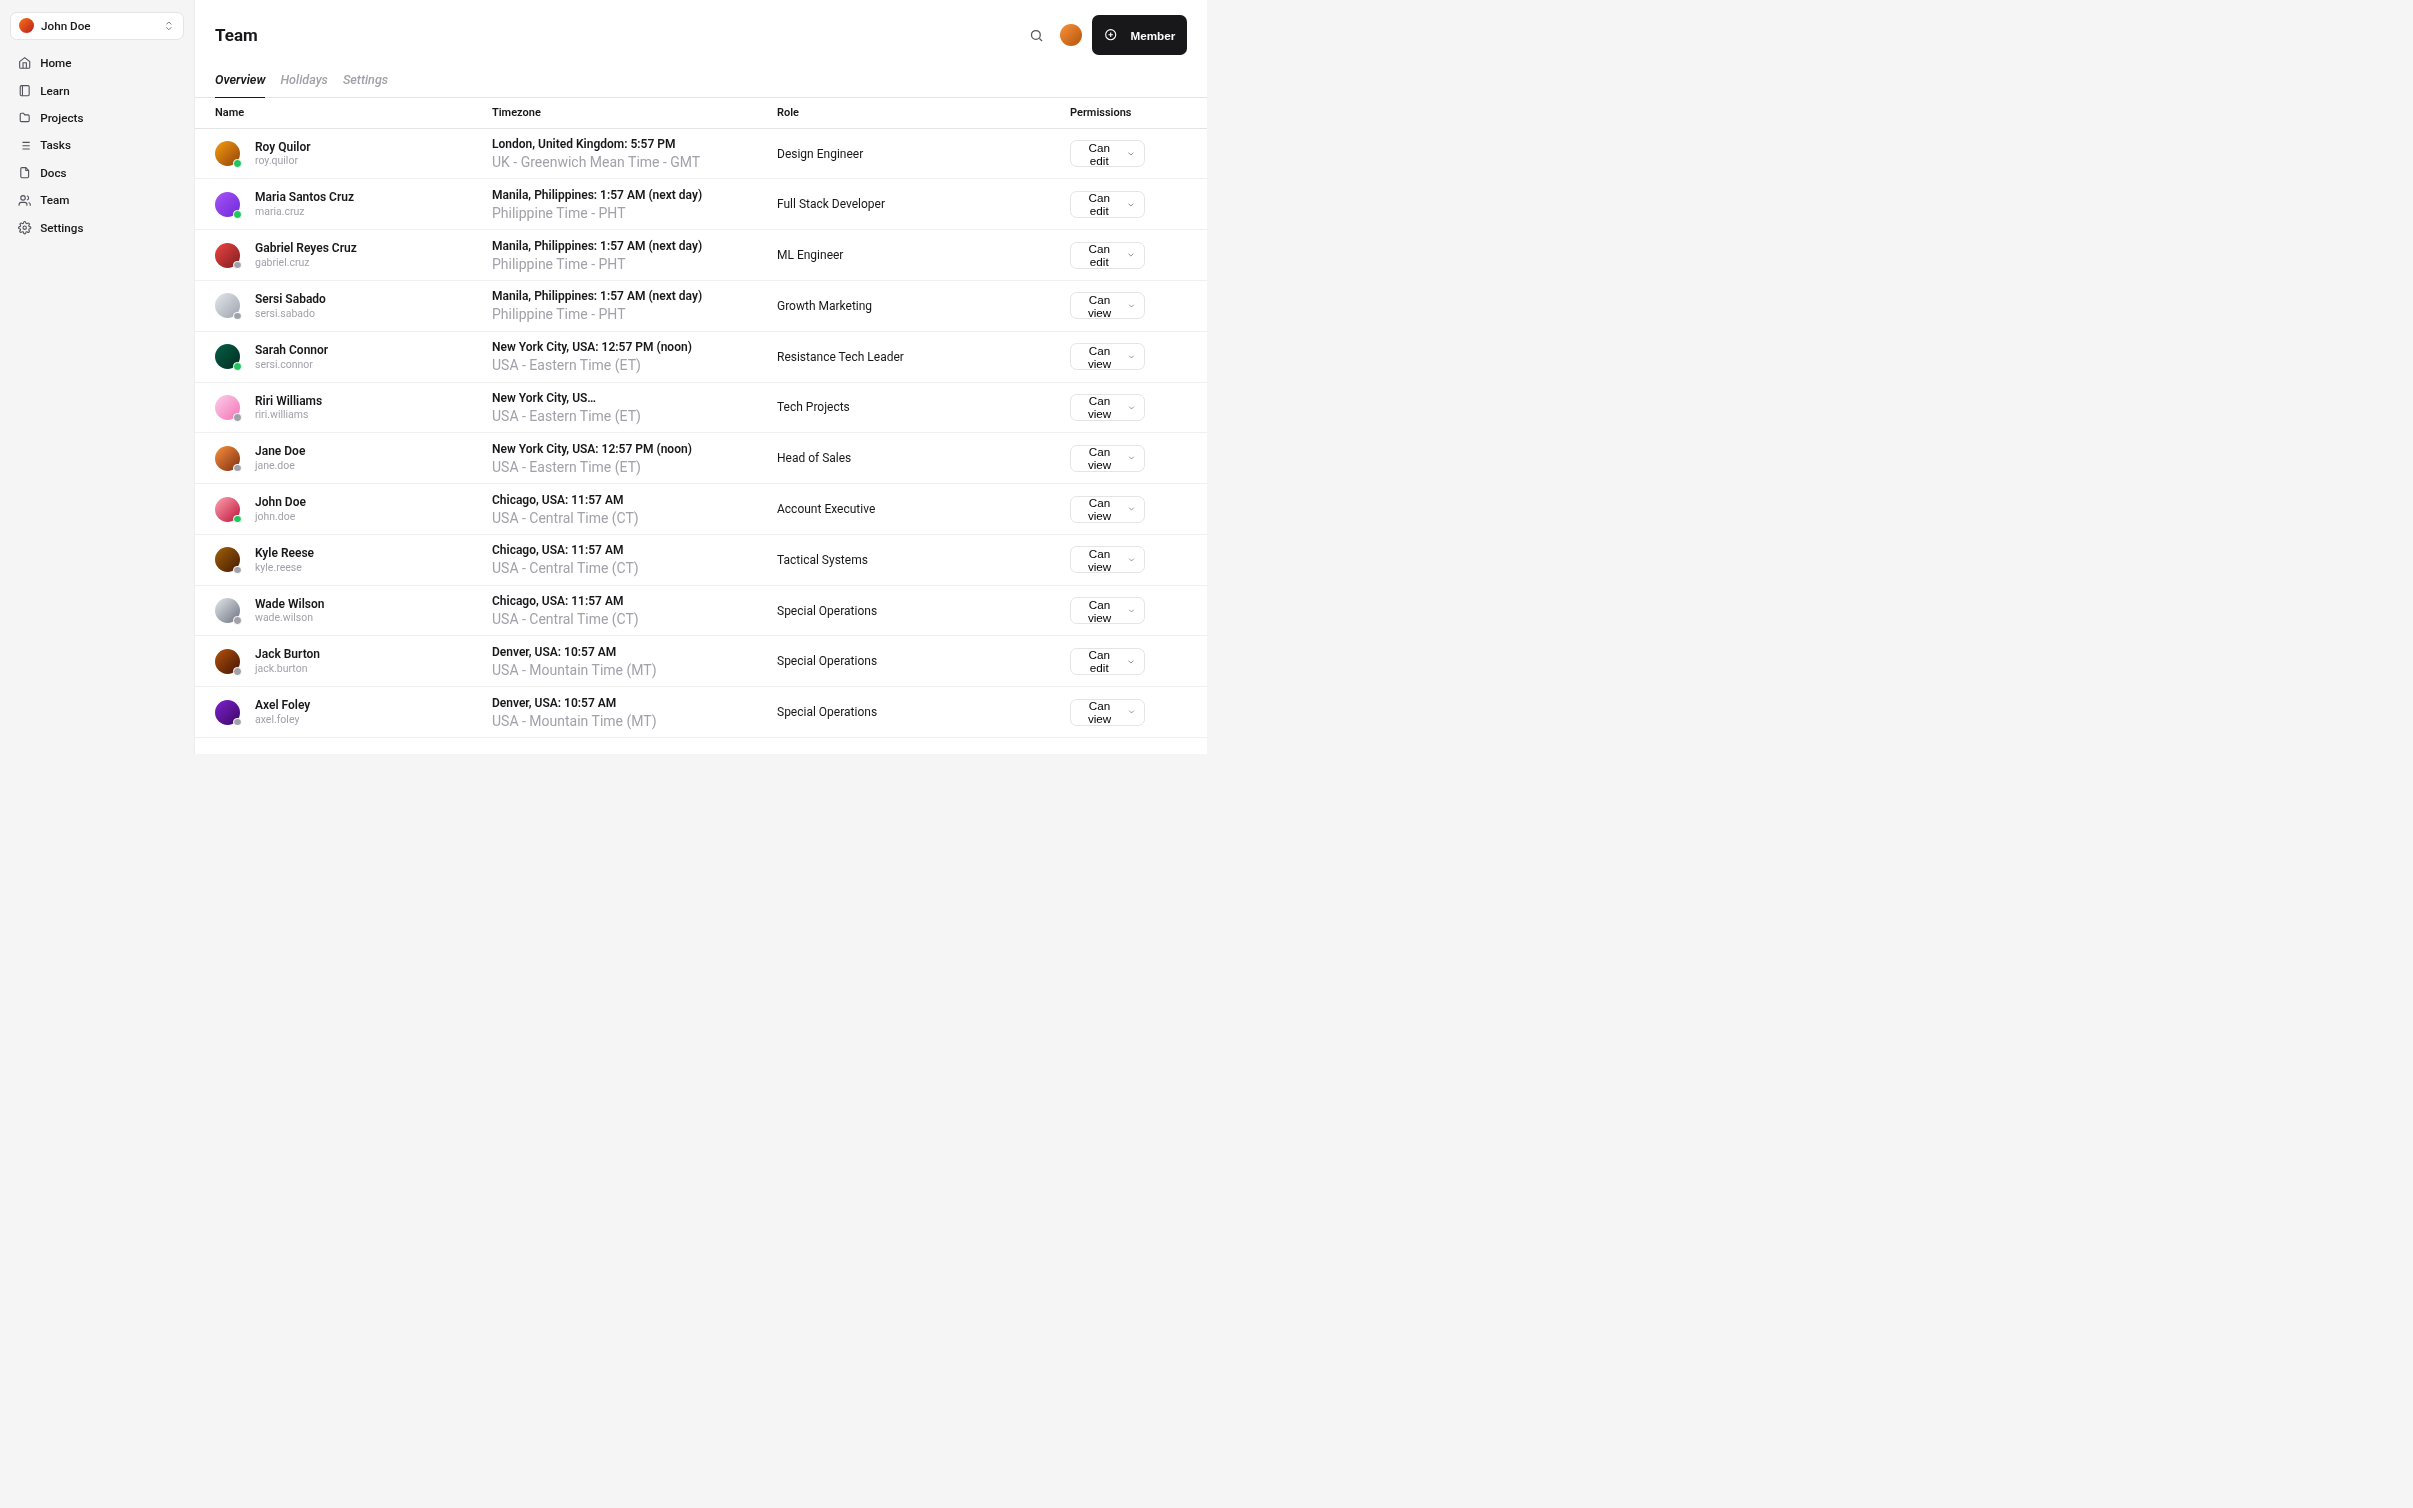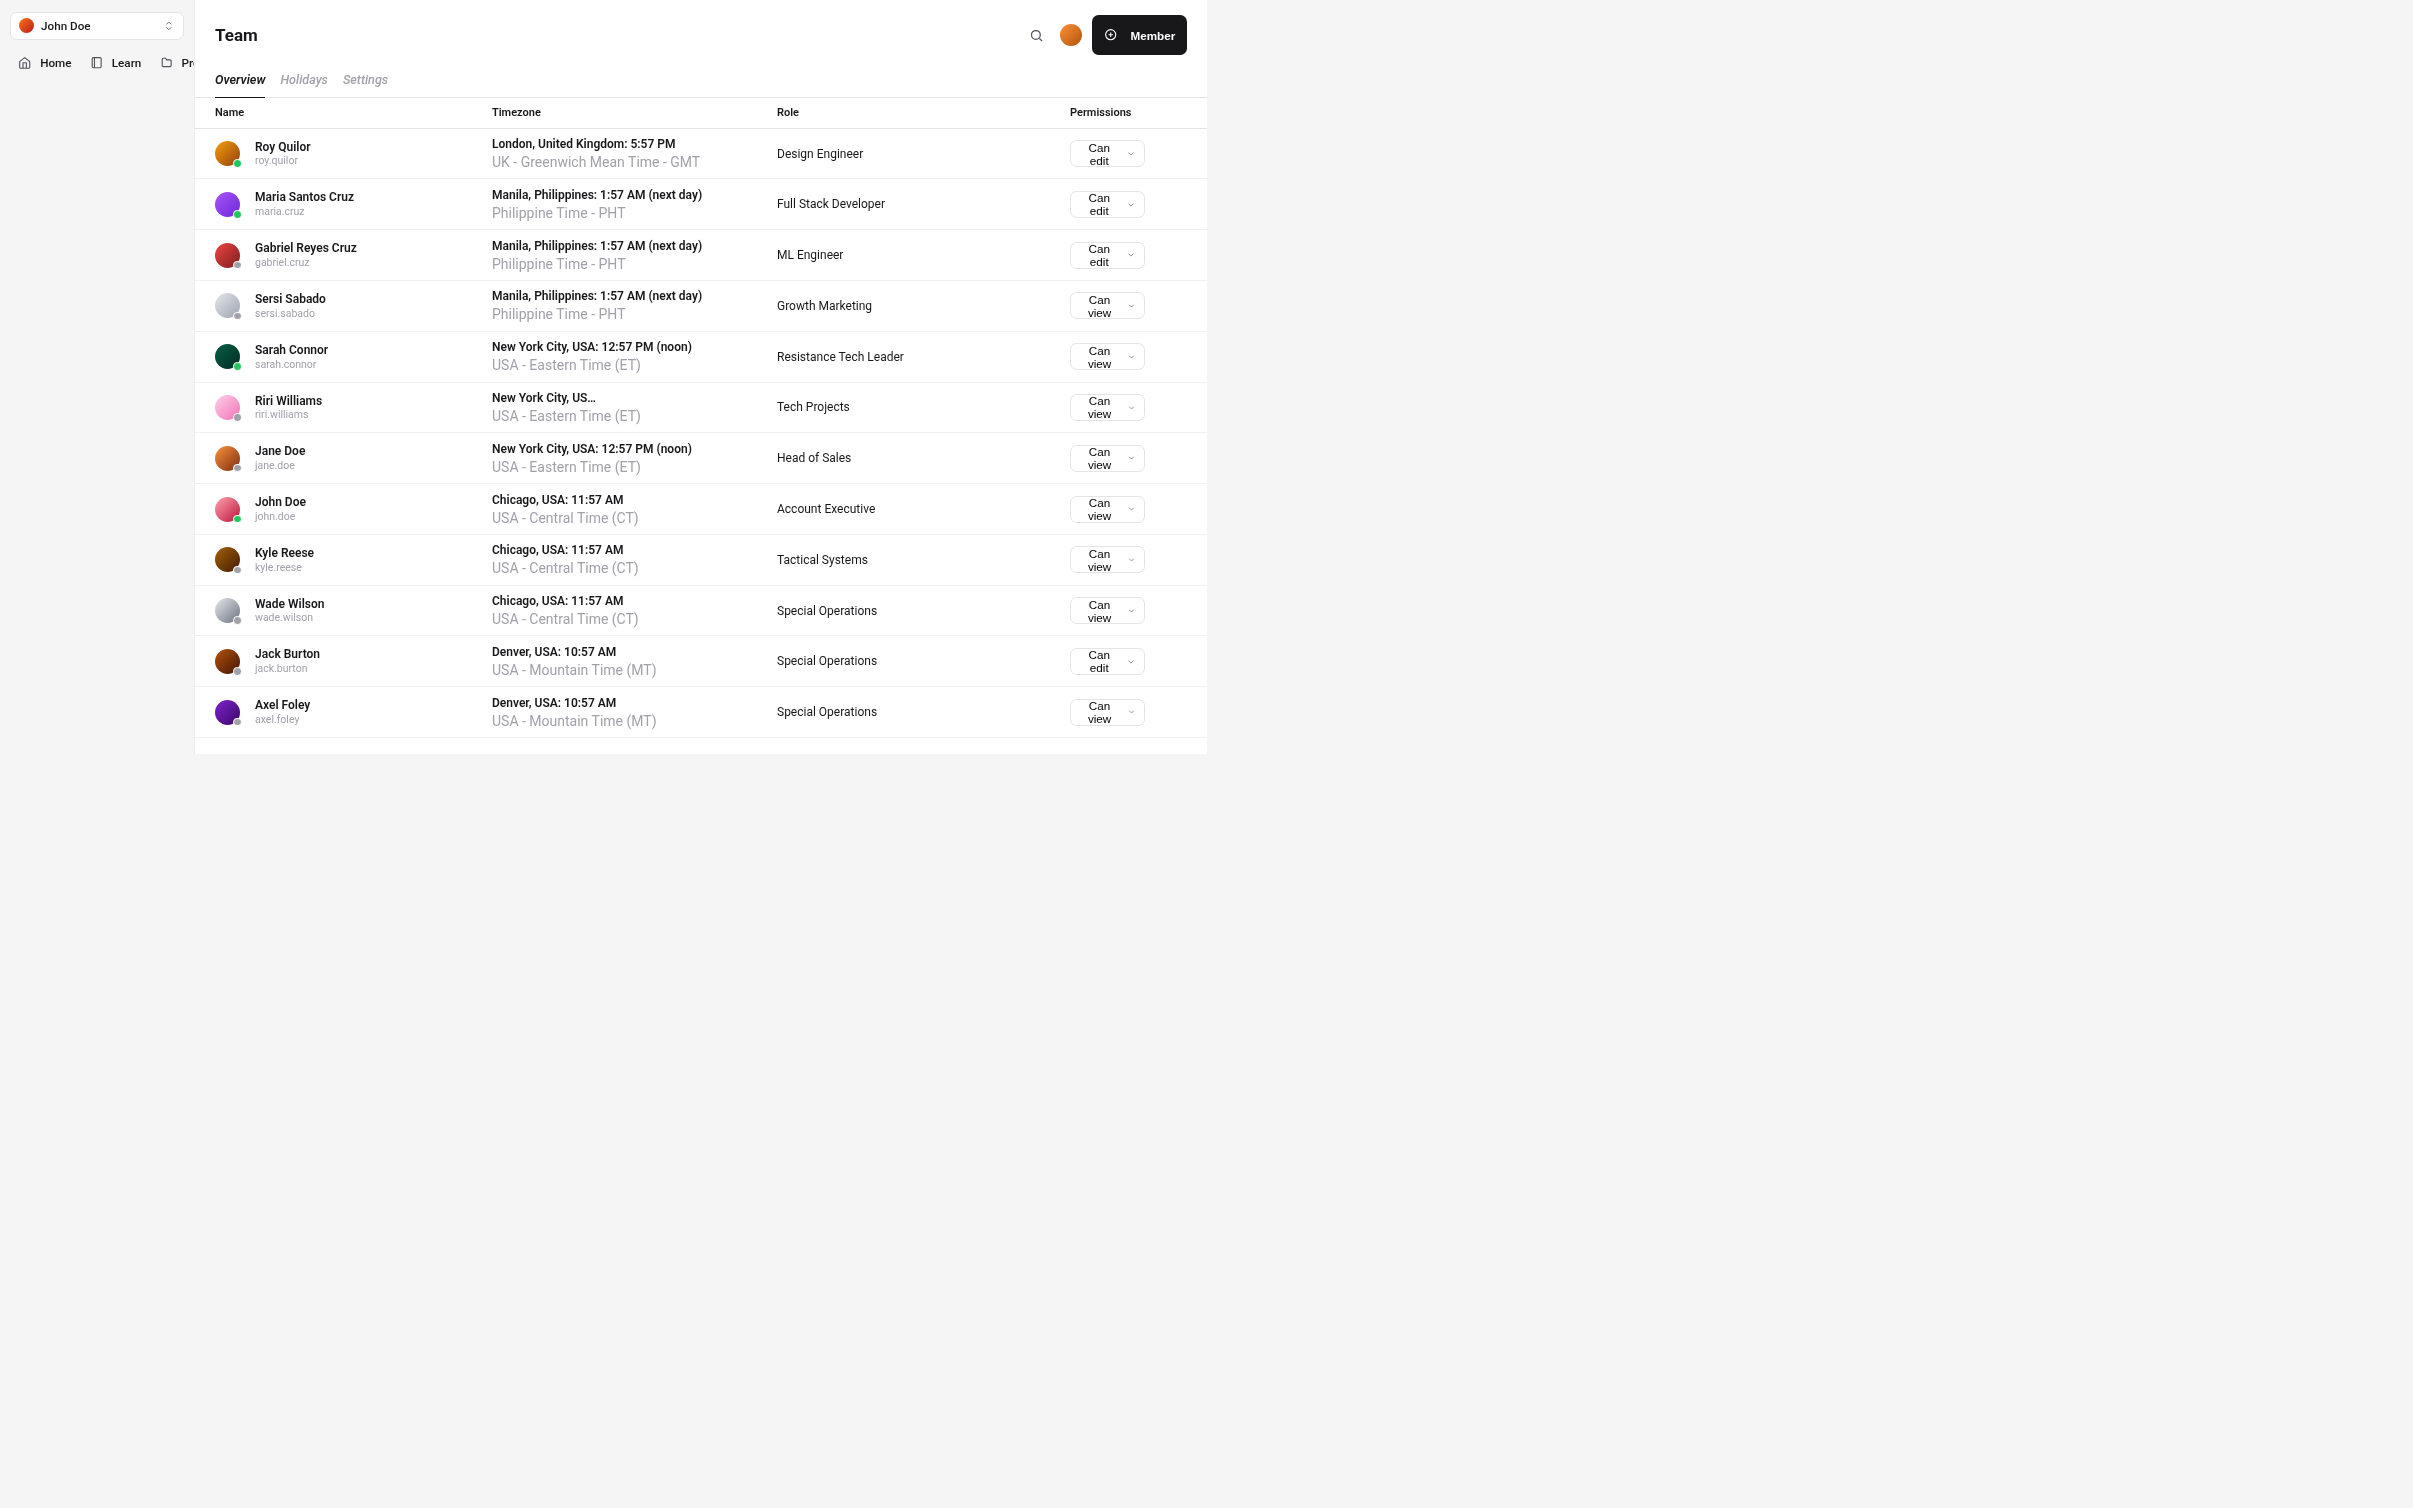--- a/index.html
+++ b/index.html
@@ -29,21 +29,21 @@
   padding: 0 8.4px;
   gap: 6.7px;
   cursor: pointer;
 }
 .user-switcher .avatar-sm {
   width: 15px; height: 15px; border-radius: 50%;
   background: linear-gradient(135deg,#f97316,#b91c1c);
 }
 .user-switcher .name { font-size: 11.7px; font-weight: 500; flex: 1; }
 .chevrons { width: 11.7px; height: 11.7px; color: #71717a; }
-.nav { display: flex; gap: 1.7px; }
+.nav { display: flex; flex-direction: column; gap: 1.7px; }
 .nav-item {
   display: flex; align-items: center; gap: 8.4px;
   padding: 5.9px 8.4px; border-radius: 5px;
   font-size: 11.7px; font-weight: 500; color: #18181b;
   cursor: pointer;
 }
 .nav-item .icon { width: 13.4px; height: 13.4px; color: #52525b; flex-shrink: 0; }
 .main {
   flex: 1;
   background: #fff;
@@ -348,21 +348,21 @@
     </div>
           </div>
           <div class="row">
     <div class="cell-name">
       <div class="avatar-wrap">
         <div class="avatar av-c4"></div>
         <div class="status-dot status-online"></div>
       </div>
       <div class="name-col">
         <div class="fullname">Sarah Connor</div>
-        <div class="username">sarah.connor</div>
+        <div class="username">sersi.connor</div>
       </div>
     </div>
     <div>
       <div class="tz-primary">New York City, USA: 12:57 PM (noon)</div>
       <div class="tz-secondary">USA - Eastern Time (ET)</div>
     </div>
     <div class="role">Resistance Tech Leader</div>
     <div>
       <button class="perm-btn">
         <span>Can view</span>

